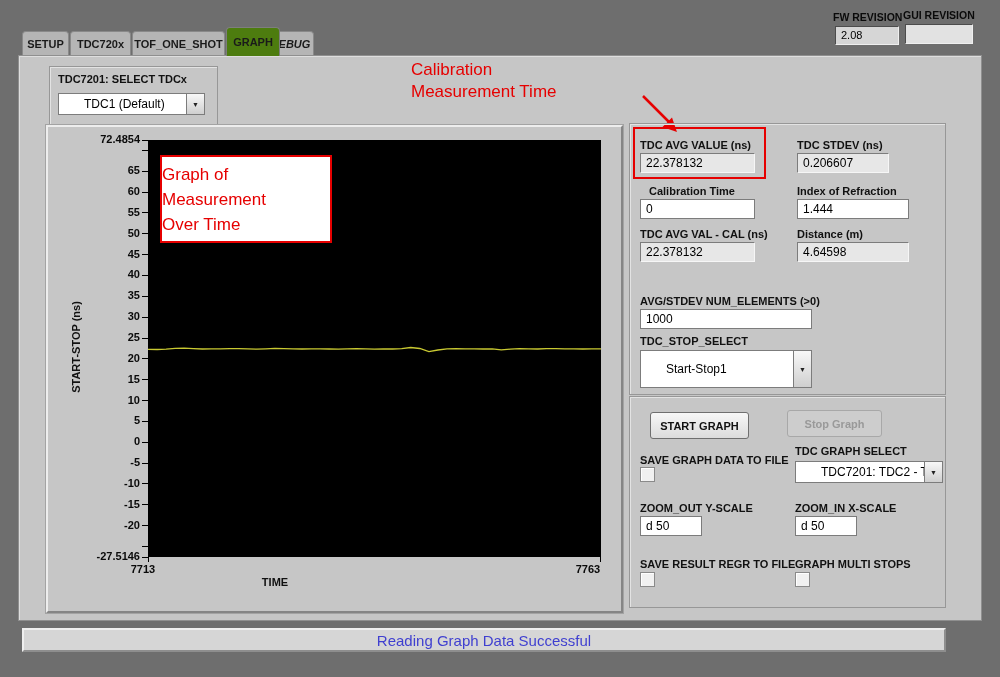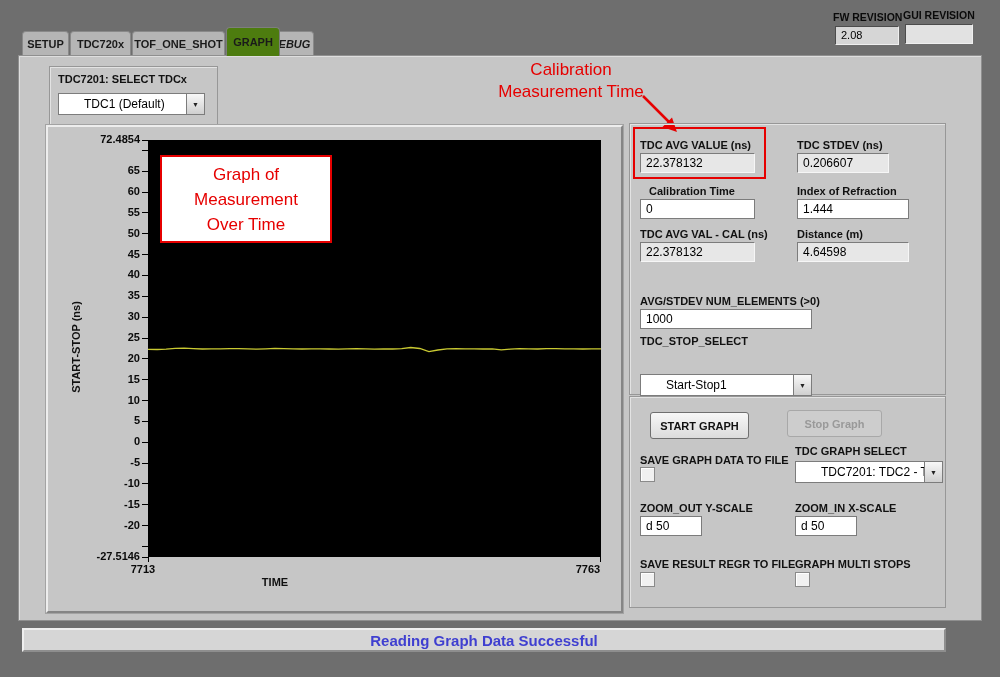--- a/index.html
+++ b/index.html
@@ -58,35 +58,35 @@
     border:2px solid;border-color:#ededed #858585 #858585 #ededed;outline:1px solid #a3a3a3;
     box-sizing:content-box;
   }
   #graph-plot{left:100px;top:13px;width:453px;height:417px;background:#000;}
   .yticklabel{position:absolute;left:28px;width:64px;text-align:right;font-size:11px;font-weight:700;color:#0a0a0a;}
   .ytickmark{position:absolute;left:94px;width:6px;height:1px;background:#000;}
   .xtickmark{position:absolute;top:430px;width:1px;height:5px;background:#000;}
   .xticklabel{position:absolute;top:436px;width:44px;text-align:center;font-size:11px;font-weight:700;color:#0a0a0a;}
   #plot-note{
     left:112px;top:28px;width:168px;height:84px;background:#fff;border:2px solid #e60000;
-    display:flex;flex-direction:column;align-items:center;justify-content:center;
+    display:flex;flex-direction:column;align-items:flex-start;justify-content:center;
     color:#e60000;font-size:17px;line-height:25px;text-align:center;
   }
   #calibration-note{
-    left:392px;top:3px;width:320px;text-align:center;color:#e60000;
+    left:392px;top:3px;width:320px;color:#e60000;
     font-size:17px;line-height:22px;
   }
   #highlight-rect{
     left:614px;top:71px;width:129px;height:48px;border:2px solid #e60000;pointer-events:none;z-index:5;
   }
   #status-bar{
     left:22px;top:628px;width:924px;height:24px;background:#d6d6d6;
     border:2px solid;border-color:#efefef #8e8e8e #8e8e8e #efefef;box-sizing:border-box;
     display:flex;align-items:center;justify-content:center;
-    font-size:15px;color:#3f3fd0;font-weight:bold;
+    font-size:15px;color:#3f3fd0;
   }
   .rev-field{background:#d6d6d6;border:1px solid;border-color:#4c4c4c #efefef #efefef #4c4c4c;
     font-size:11px;color:#000;line-height:17px;padding-left:5px;box-sizing:border-box;}
 </style>
 </head>
 <body>
 
 <div class="abs lbl-dark" style="left:833px;top:11px;">FW REVISION</div>
 <div class="abs lbl-dark" style="left:903px;top:9px;">GUI REVISION</div>
 <div class="abs rev-field" style="left:835px;top:26px;width:64px;height:19px;">2.08</div>
@@ -195,21 +195,21 @@
 
     <div class="abs lbl" style="left:10px;top:104px;">TDC AVG VAL - CAL (ns)</div>
     <div class="abs indicator" style="left:10px;top:118px;width:115px;height:20px;">22.378132</div>
     <div class="abs lbl" style="left:167px;top:104px;">Distance (m)</div>
     <div class="abs indicator" style="left:167px;top:118px;width:112px;height:20px;">4.64598</div>
 
     <div class="abs lbl" style="left:10px;top:171px;">AVG/STDEV NUM_ELEMENTS (&gt;0)</div>
     <div class="abs input" style="left:10px;top:185px;width:172px;height:20px;">1000</div>
 
     <div class="abs lbl" style="left:10px;top:211px;">TDC_STOP_SELECT</div>
-    <div class="abs dropdown" style="left:10px;top:226px;width:172px;height:22px;margin-top:24px;">
+    <div class="abs dropdown" style="left:10px;top:226px;width:172px;height:38px;">
       <span class="dd-text">Start-Stop1</span>
       <span class="dd-btn">▼</span>
     </div>
   </div>
 
   <div id="highlight-rect" class="abs"></div>
 
   <div class="abs groupbox" style="left:610px;top:340px;width:315px;height:210px;">
     <div class="abs btn" style="left:20px;top:15px;width:97px;height:25px;">START GRAPH</div>
     <div class="abs btn disabled" style="left:157px;top:13px;width:93px;height:25px;">Stop Graph</div>

